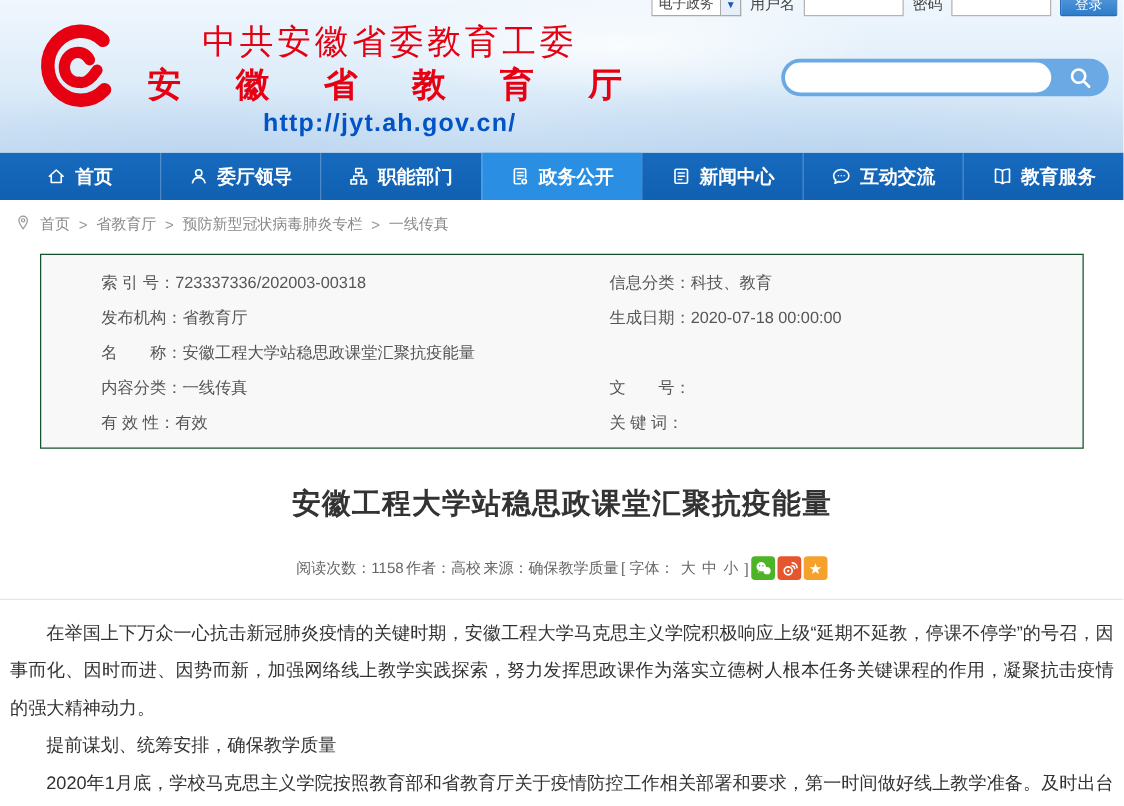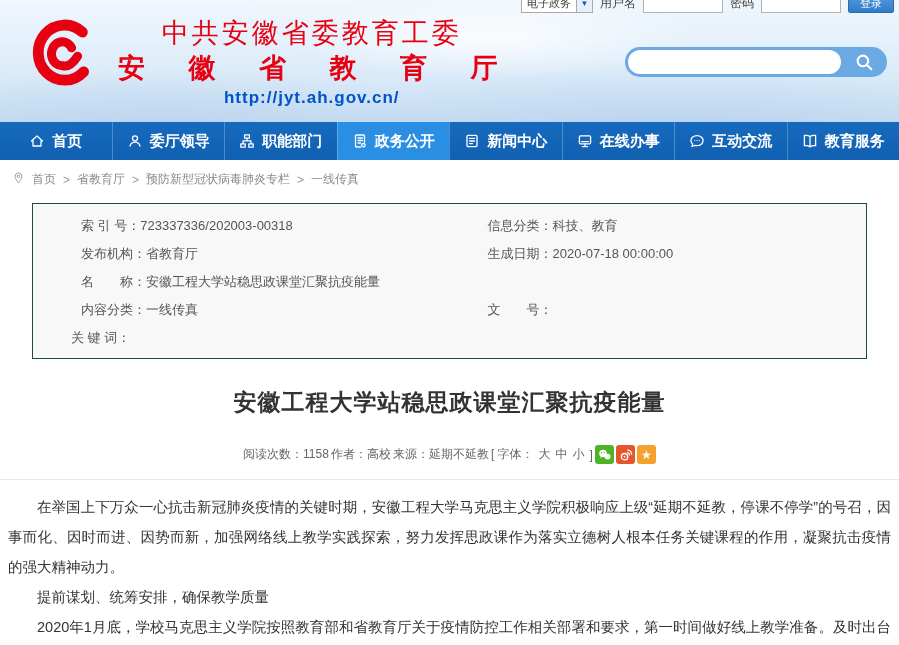--- a/index.html
+++ b/index.html
@@ -25,21 +25,21 @@
   .dd-btn { width:16px; border:1px solid #a9a9a9; border-left:none; background:#e7f0fa; color:#1a56b0; font-size:8px; display:flex; align-items:center; justify-content:center; cursor:pointer; }
   .tb-input { width:80px; height:19px; border:1px solid #b3b3b3; background:#fff; font-size:11px; padding:0 3px; }
   .login-btn { width:46px; height:20px; border:1px solid #2a6cb4; border-radius:2px;
     background:linear-gradient(#5b9de0, var(--login_btn_blue,#2f7cc9)); color:#fff; font-size:11px; cursor:pointer; }
 
   .logo-row { position:absolute; left:26px; top:16px; display:flex; align-items:flex-start; }
   .logo-mark { width:72px; height:78px; }
   .org-titles { margin-left:10px; text-align:center; }
   .org-line1 { color:var(--brand_red,#e60012); font-weight:normal; font-size:27px; letter-spacing:3px; line-height:34px; white-space:nowrap; }
   .org-line2 { color:var(--brand_red,#e60012); font-weight:bold; font-size:27px; letter-spacing:18px; line-height:36px; white-space:nowrap; text-indent:10px; }
-  .org-url { color:var(--url_blue,#0153c6); font-weight:bold; font-size:17px; margin-top:2px; letter-spacing:1px; }
+  .org-url { color:var(--url_blue,#0153c6); font-weight:bold; font-size:20px; margin-top:2px; letter-spacing:1px; }
 
   .search-pill { position:absolute; right:12px; top:47px; width:262px; height:30px; border-radius:16px;
     background:var(--search_blue,#6aa9e4); display:flex; align-items:stretch; overflow:hidden; }
   .search-input { flex:1; margin:3px 0 3px 3px; border:none; outline:none; border-radius:13px; padding:0 10px; font-size:13px; }
   .search-btn { width:46px; background:transparent; border:none; display:flex; align-items:center; justify-content:center; cursor:pointer; }
 
   
   .nav { display:flex; height:38px; background:linear-gradient(180deg,#166abd,var(--nav_blue,#1160b2)); }
   .nav-item { flex:1; display:flex; align-items:center; justify-content:center; gap:7px;
     color:#fff; font-size:15px; font-weight:bold; text-decoration:none; cursor:pointer;
@@ -163,29 +163,20 @@
       <span>政务公开</span>
     </a>
     <a class="nav-item">
       <span class="nav-ic">
         <svg width="16" height="16" viewBox="0 0 16 16">
             <rect x="3" y="2.4" width="10" height="11.2" rx="1"></rect>
             <path d="M5.5 5.4h5M5.5 8h5M5.5 10.6h3"></path>
           </svg>
       </span>
       <span>新闻中心</span>
-    </a>
-    <a class="nav-item">
-      <span class="nav-ic">
-        <svg width="16" height="16" viewBox="0 0 16 16">
-            <rect x="2.4" y="2.8" width="11.2" height="8" rx="1"></rect>
-            <path d="M8 10.8v2.4M5.4 13.6h5.2M4.5 8.6h7"></path>
-          </svg>
-      </span>
-      <span>在线办事</span>
     </a>
     <a class="nav-item">
       <span class="nav-ic">
         <svg width="16" height="16" viewBox="0 0 16 16">
             <path d="M8 2.6c3.4 0 6.1 2.2 6.1 5s-2.7 5-6.1 5c-.7 0-1.4-.1-2-.3L3 13.5l.6-2.4C2.5 10.2 1.9 9 1.9 7.6c0-2.8 2.7-5 6.1-5z"></path>
             <circle cx="5.7" cy="7.6" r=".6" fill="#fff" stroke="none"></circle>
             <circle cx="8" cy="7.6" r=".6" fill="#fff" stroke="none"></circle>
             <circle cx="10.3" cy="7.6" r=".6" fill="#fff" stroke="none"></circle>
           </svg>
       </span>
@@ -253,33 +244,37 @@
       <div class="info-cell left">
         <span class="info-label">内容分类：</span>
         <span class="info-value">一线传真</span>
       </div>
       <div class="info-cell right">
         <span class="info-label">文　　号：</span>
         <span class="info-value"></span>
       </div>
     </div>
     <div class="info-row">
+      <div class="info-cell left">
+        <span class="info-label">有 效 性：</span>
+        <span class="info-value">有效</span>
+      </div>
       <div class="info-cell right">
         <span class="info-label">关 键 词：</span>
         <span class="info-value"></span>
       </div>
     </div>
   </div>
 
   <h1 class="article-title">安徽工程大学站稳思政课堂汇聚抗疫能量</h1>
 
   <div class="meta">
     <span>阅读次数：1158</span>
     <span>作者：高校</span>
-    <span>来源：延期不延教</span>
+    <span>来源：确保教学质量</span>
     <span class="fontset">
       <span>[ 字体：</span>
       <a class="font-size-link">大</a>
       <a class="font-size-link">中</a>
       <a class="font-size-link">小</a>
       <span>]</span>
     </span>
     <button class="share wechat">
       <svg width="15" height="15" viewBox="0 0 16 16">
         <circle cx="6.4" cy="6.8" r="4" fill="#fff"></circle>

